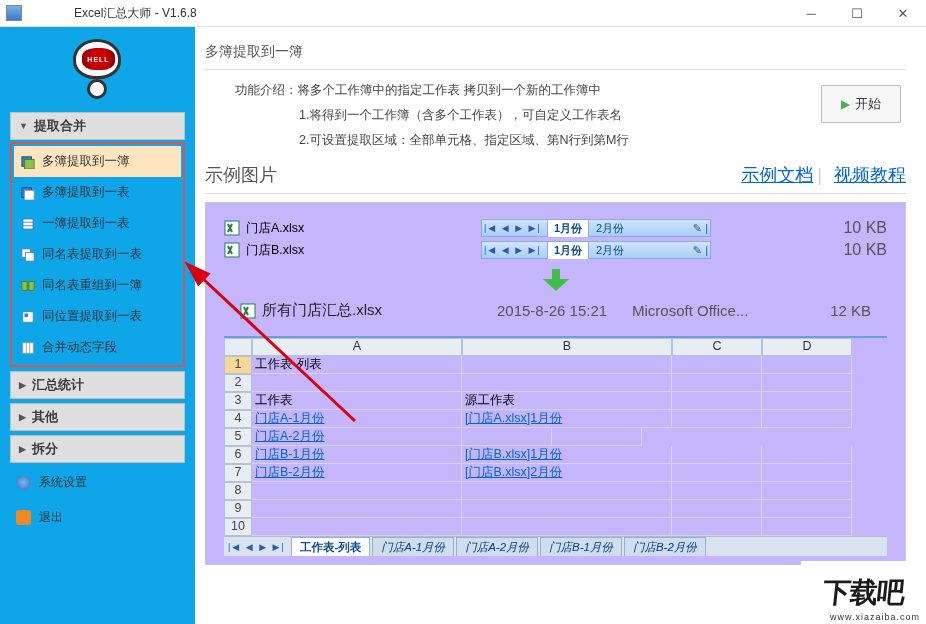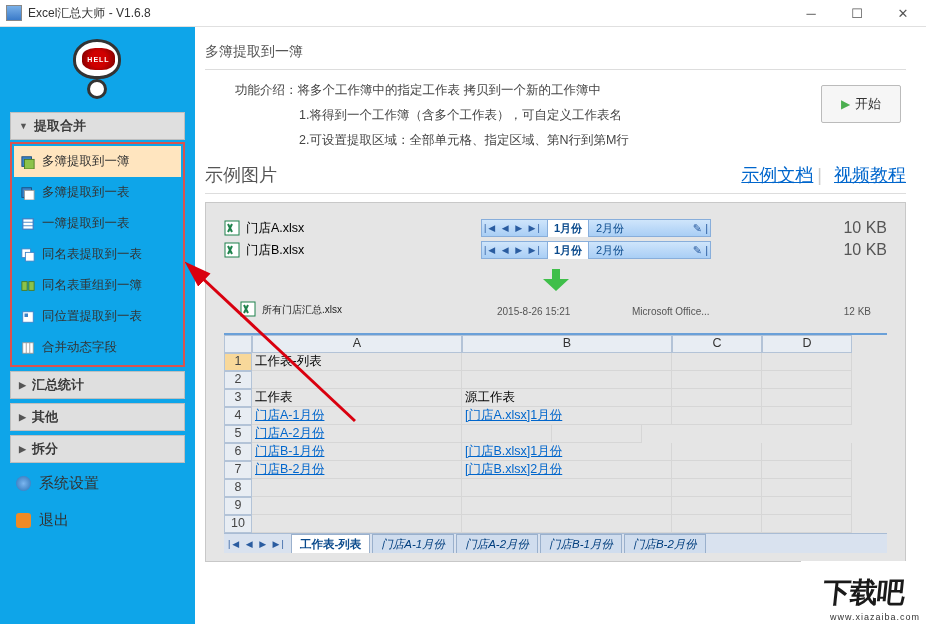--- a/index.html
+++ b/index.html
@@ -1,72 +1,72 @@
 <!DOCTYPE html>
 <html><head>
 <meta charset="utf-8">
 <style>
 * { box-sizing: border-box; margin: 0; padding: 0; font-family: "Microsoft YaHei", "微软雅黑", Arial, sans-serif; }
 body { width: 926px; height: 624px; background: #fff; position: relative; overflow: hidden; }
 
 
 .titlebar { height: 27px; background: #fff; border-bottom: 1px solid #e0e0e0; display: flex; align-items: center; padding-left: 6px; font-size: 12px; color: #333; }
 .titlebar .app-icon { width: 16px; height: 16px; margin-right: 6px; background: linear-gradient(#7ab0e8,#3b7bc9); border: 1px solid #888; }
-.titlebar .title-text { flex: 1; }
+.titlebar .title-text { flex: 1; margin-left: 46px; }
 .titlebar .win-controls { display: flex; }
 .titlebar .win-btn { width: 46px; height: 27px; display: flex; align-items: center; justify-content: center; font-size: 13px; color: #555; }
 
 
 .main { display: flex; height: calc(100% - 27px); }
 .sidebar { width: 195px; background: #0ea5e9; padding: 4px 10px; }
 .robot { width: 65px; height: 65px; margin: 6px auto 10px; position: relative; }
 .robot-head { width: 48px; height: 40px; border-radius: 50% 50% 45% 45%; border: 3px solid #333; background: #fff; position: absolute; left: 8px; top: 2px; }
 .robot-face { position: absolute; left: 6px; top: 6px; width: 33px; height: 22px; border-radius: 40%; background: radial-gradient(circle,#d00000 40%,#800000 90%); display: flex; align-items: center; justify-content: center; color: #fff; font-size: 7px; font-weight: bold; letter-spacing: 1px; }
 .robot-body { position: absolute; left: 22px; top: 42px; width: 20px; height: 20px; border: 3px solid #333; border-radius: 50%; background: #fff; }
 
 .nav-header { background: #dfdfdf; border: 1px solid #bfbfbf; padding: 4px 8px; font-size: 13px; font-weight: bold; color: #3a3a3a; margin-top: 4px; cursor: pointer; display: flex; align-items: center; }
 .nav-header::before { content: "▶"; font-size: 9px; margin-right: 6px; color: #555; }
 .nav-header.open::before { content: "▼"; }
 
 .nav-group { border: 2px solid #d9534f; border-top: 2px solid #d9534f; margin-top: 2px; padding: 2px; }
 .nav-item { display: flex; align-items: center; font-size: 12.5px; padding: 7px 6px; color: #333; cursor: pointer; }
 .nav-item.active { background: #ffe5bf; }
 .nav-item .nav-icon { width: 16px; height: 14px; margin-right: 6px; }
 
-.sys-item { display: flex; align-items: center; font-size: 15px; padding: 7px 6px; color: #333; cursor: pointer; margin-top: 4px; }
+.sys-item { display: flex; align-items: center; font-size: 12px; padding: 7px 6px; color: #333; cursor: pointer; margin-top: 4px; }
 .sys-item .sys-icon { width: 15px; height: 15px; margin-right: 8px; border-radius: 50%; }
 
 
 .content { flex: 1; padding: 10px 20px 10px 10px; position: relative; }
 .page-title { font-size: 14px; color: #555; padding: 6px 0; }
 .hr { border-bottom: 1px solid #ddd; margin: 2px 0 8px; }
 .desc-block { font-size: 12.5px; color: #444; line-height: 2; padding-left: 30px; }
 .start-btn { position: absolute; right: 25px; top: 58px; width: 80px; height: 38px; background: #f6f6f6; border: 1px solid #bbb; border-radius: 2px; display: flex; align-items: center; justify-content: center; font-size: 13px; color: #333; cursor: pointer; }
 .start-btn .play { color: #4caf50; margin-right: 5px; font-size: 12px; }
 
 .example-bar { display: flex; align-items: center; font-size: 18px; padding: 4px 0; margin-top: 6px; color: #555; }
 .example-bar .spacer { flex: 1; }
 .example-bar a { color: #0066cc; text-decoration: underline; cursor: pointer; margin-left: 8px; }
 .sep { color: #ccc; margin: 0 4px; }
 
-.preview { border: 1px solid #c8c8c8; padding: 14px 18px 8px; margin-top: 4px; background: #e5e5e5; position: relative; }
+.preview { border: 1px solid #c8c8c8; padding: 14px 18px 8px; margin-top: 4px; background: #c4b5fd; position: relative; }
 
 .file-row { display: flex; align-items: center; font-size: 12.5px; padding: 2px 0; }
 .file-row .xls-icon { width: 16px; height: 16px; margin-right: 6px; }
 .file-row .fname { width: 235px; }
 .file-row .tabs-mini { width: 230px; height: 18px; background: linear-gradient(#cfe5fb,#a9cef5); border: 1px solid #88aedb; display: flex; align-items: center; font-size: 11px; padding: 0 2px; }
 .file-row .tabs-mini .nav-arrows { color: #2a5ca0; font-size: 9px; letter-spacing: 2px; margin-right: 4px; }
 .file-row .tabs-mini .mini-tab { background: #fff; border: 1px solid #88aedb; border-bottom: none; padding: 1px 6px; margin: 7px 1px; color: #0a4a8c; font-weight: bold; }
 .file-row .tabs-mini .mini-tab2 { color: #0a4a8c; padding: 1px 6px; }
 .file-row .fsize { margin-left: auto; color: #555; font-size: 16px; min-width: 50px; text-align: right; }
 
 .arrow-down { text-align: center; margin: 8px 0 4px; }
 .arrow-down svg { width: 26px; height: 22px; }
 
-.result-row { display: flex; align-items: flex-end; font-size: 10px; padding: 2px 16px 10px; color: #555; }
+.result-row { display: flex; align-items: center; font-size: 15px; padding: 2px 16px 10px; color: #555; }
 .result-row .xls-icon { width: 16px; height: 16px; margin-right: 6px; }
 .result-row .fname { width: 235px; color: #222; }
 .result-row .date { width: 135px; }
 .result-row .type { width: 130px; }
 .result-row .fsize { margin-left: auto; min-width: 50px; text-align: right; }
 
 .sheet { margin-top: 6px; border-top: 2px solid #6aa0d8; display: flex; flex-direction: column; font-size: 12.5px; }
 .sheet-row { display: flex; height: 18px; }
 .sheet-hdr { background: #e8edf3; border: 1px solid #b3c3d7; color: #333; text-align: center; }
 .sheet .colA { width: 210px; }

